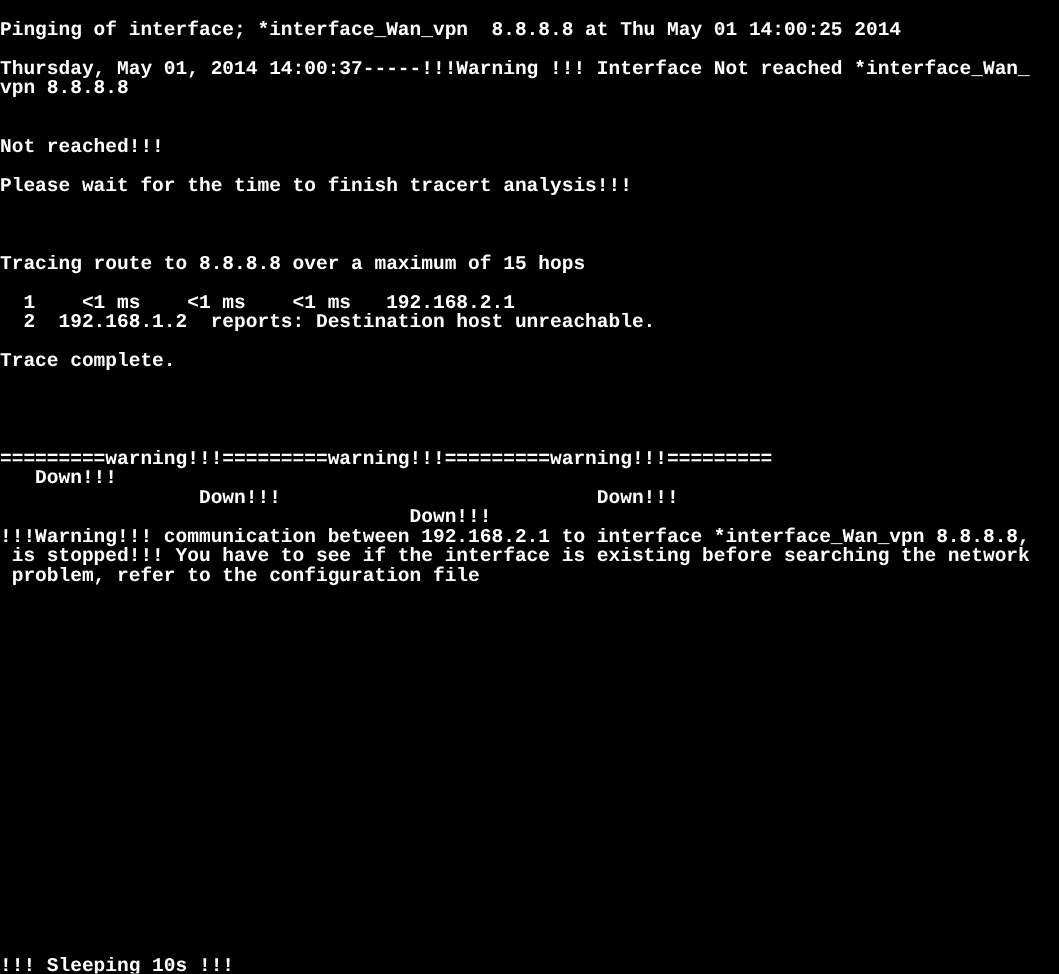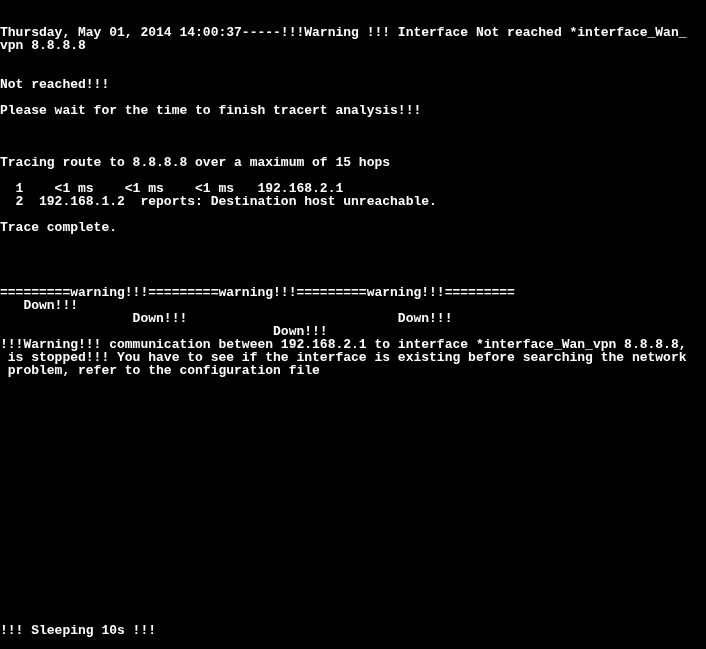--- a/index.html
+++ b/index.html
@@ -19,16 +19,16 @@
       white-space: pre-wrap;
       font-family: inherit;
       font-size: inherit;
       line-height: inherit;
     }
     .line { white-space: pre; }
   </style>
 </head>
 <body>
 
-<pre id="terminal"><div class="line">&nbsp;</div><div class="line">&nbsp;</div><div class="line">Thursday, May 01, 2014 14:00:37-----!!!Warning !!! Interface Not reached *interface_Wan_
+<pre id="terminal"><div class="line">&nbsp;</div><div class="line">Pinging of interface; *interface_Wan_vpn  8.8.8.8 at Thu May 01 14:00:25 2014</div><div class="line">&nbsp;</div><div class="line">Thursday, May 01, 2014 14:00:37-----!!!Warning !!! Interface Not reached *interface_Wan_
 vpn 8.8.8.8</div><div class="line">&nbsp;</div><div class="line">&nbsp;</div><div class="line">Not reached!!!</div><div class="line">&nbsp;</div><div class="line">Please wait for the time to finish tracert analysis!!!</div><div class="line">&nbsp;</div><div class="line">&nbsp;</div><div class="line">&nbsp;</div><div class="line">Tracing route to 8.8.8.8 over a maximum of 15 hops</div><div class="line">&nbsp;</div><div class="line">  1    &lt;1 ms    &lt;1 ms    &lt;1 ms   192.168.2.1</div><div class="line">  2  192.168.1.2  reports: Destination host unreachable.</div><div class="line">&nbsp;</div><div class="line">Trace complete.</div><div class="line">&nbsp;</div><div class="line">&nbsp;</div><div class="line">&nbsp;</div><div class="line">&nbsp;</div><div class="line">=========warning!!!=========warning!!!=========warning!!!=========</div><div class="line">   Down!!!</div><div class="line">                 Down!!!                           Down!!!</div><div class="line">                                   Down!!!</div><div class="line">!!!Warning!!! communication between 192.168.2.1 to interface *interface_Wan_vpn 8.8.8.8,
  is stopped!!! You have to see if the interface is existing before searching the network
  problem, refer to the configuration file</div><div class="line">&nbsp;</div><div class="line">&nbsp;</div><div class="line">&nbsp;</div><div class="line">&nbsp;</div><div class="line">&nbsp;</div><div class="line">&nbsp;</div><div class="line">&nbsp;</div><div class="line">&nbsp;</div><div class="line">&nbsp;</div><div class="line">&nbsp;</div><div class="line">&nbsp;</div><div class="line">&nbsp;</div><div class="line">&nbsp;</div><div class="line">&nbsp;</div><div class="line">&nbsp;</div><div class="line">&nbsp;</div><div class="line">&nbsp;</div><div class="line">&nbsp;</div><div class="line">&nbsp;</div><div class="line">!!! Sleeping 10s !!!</div></pre>
 
 </body></html>

